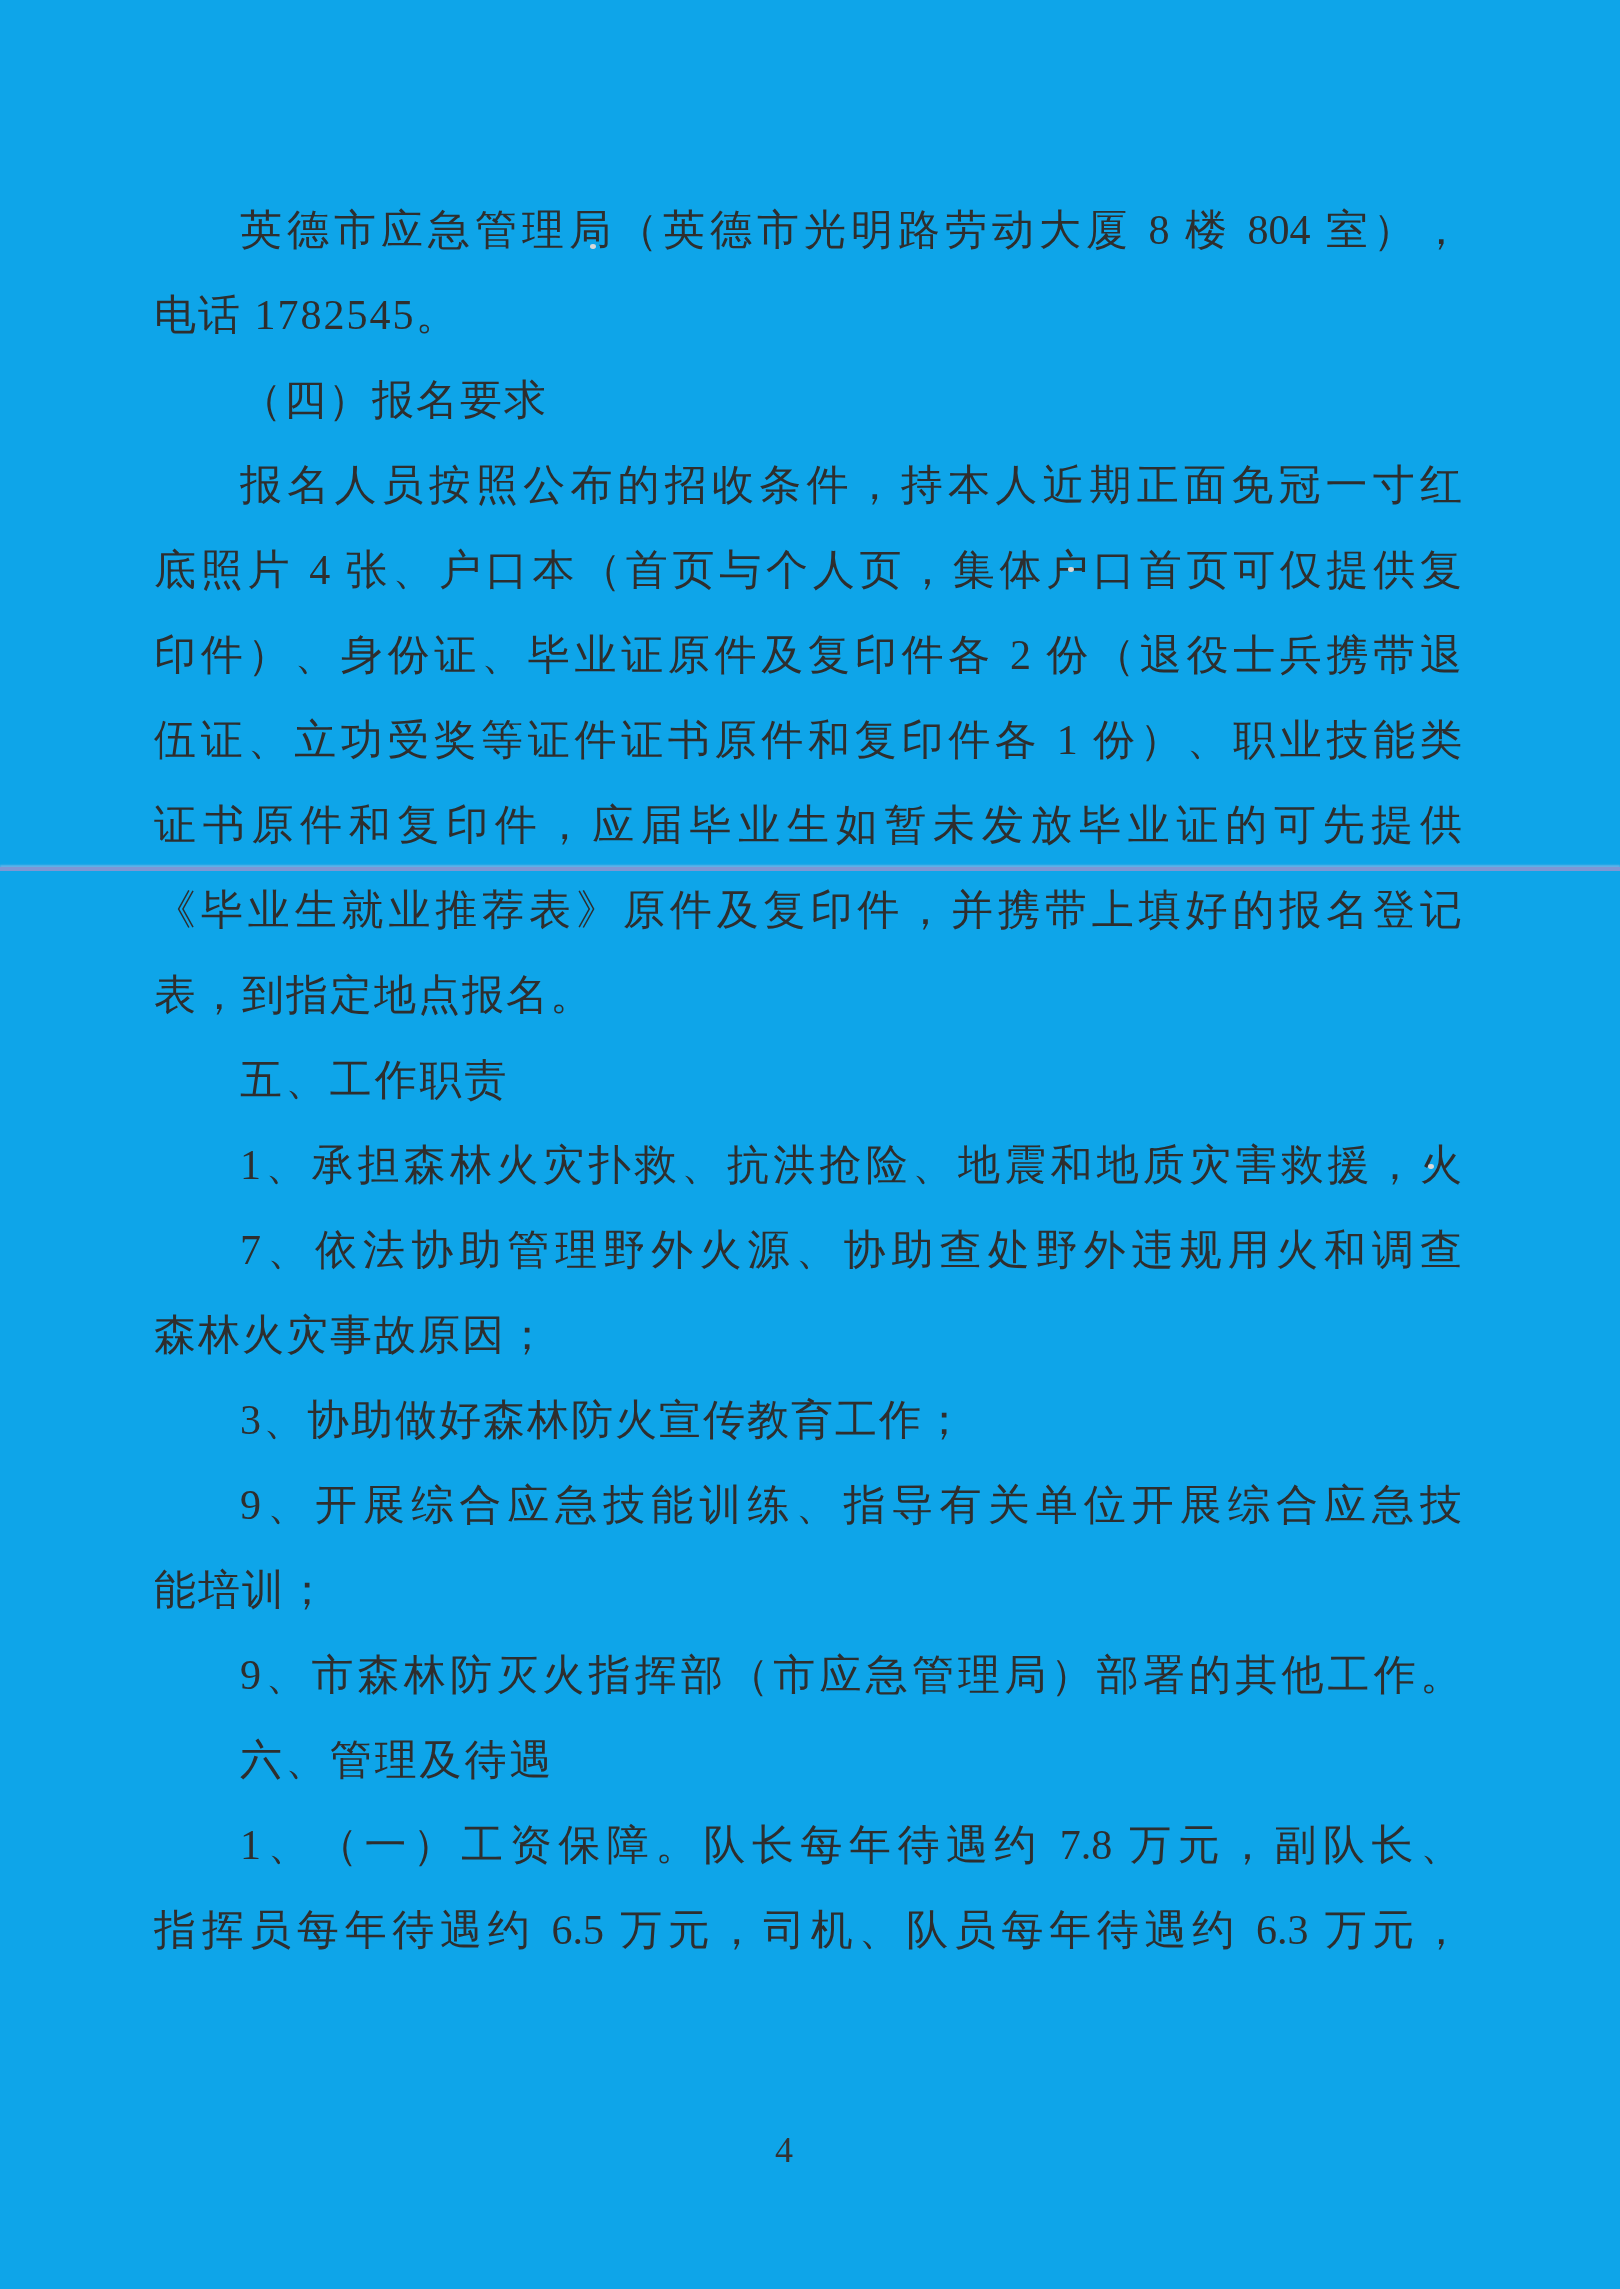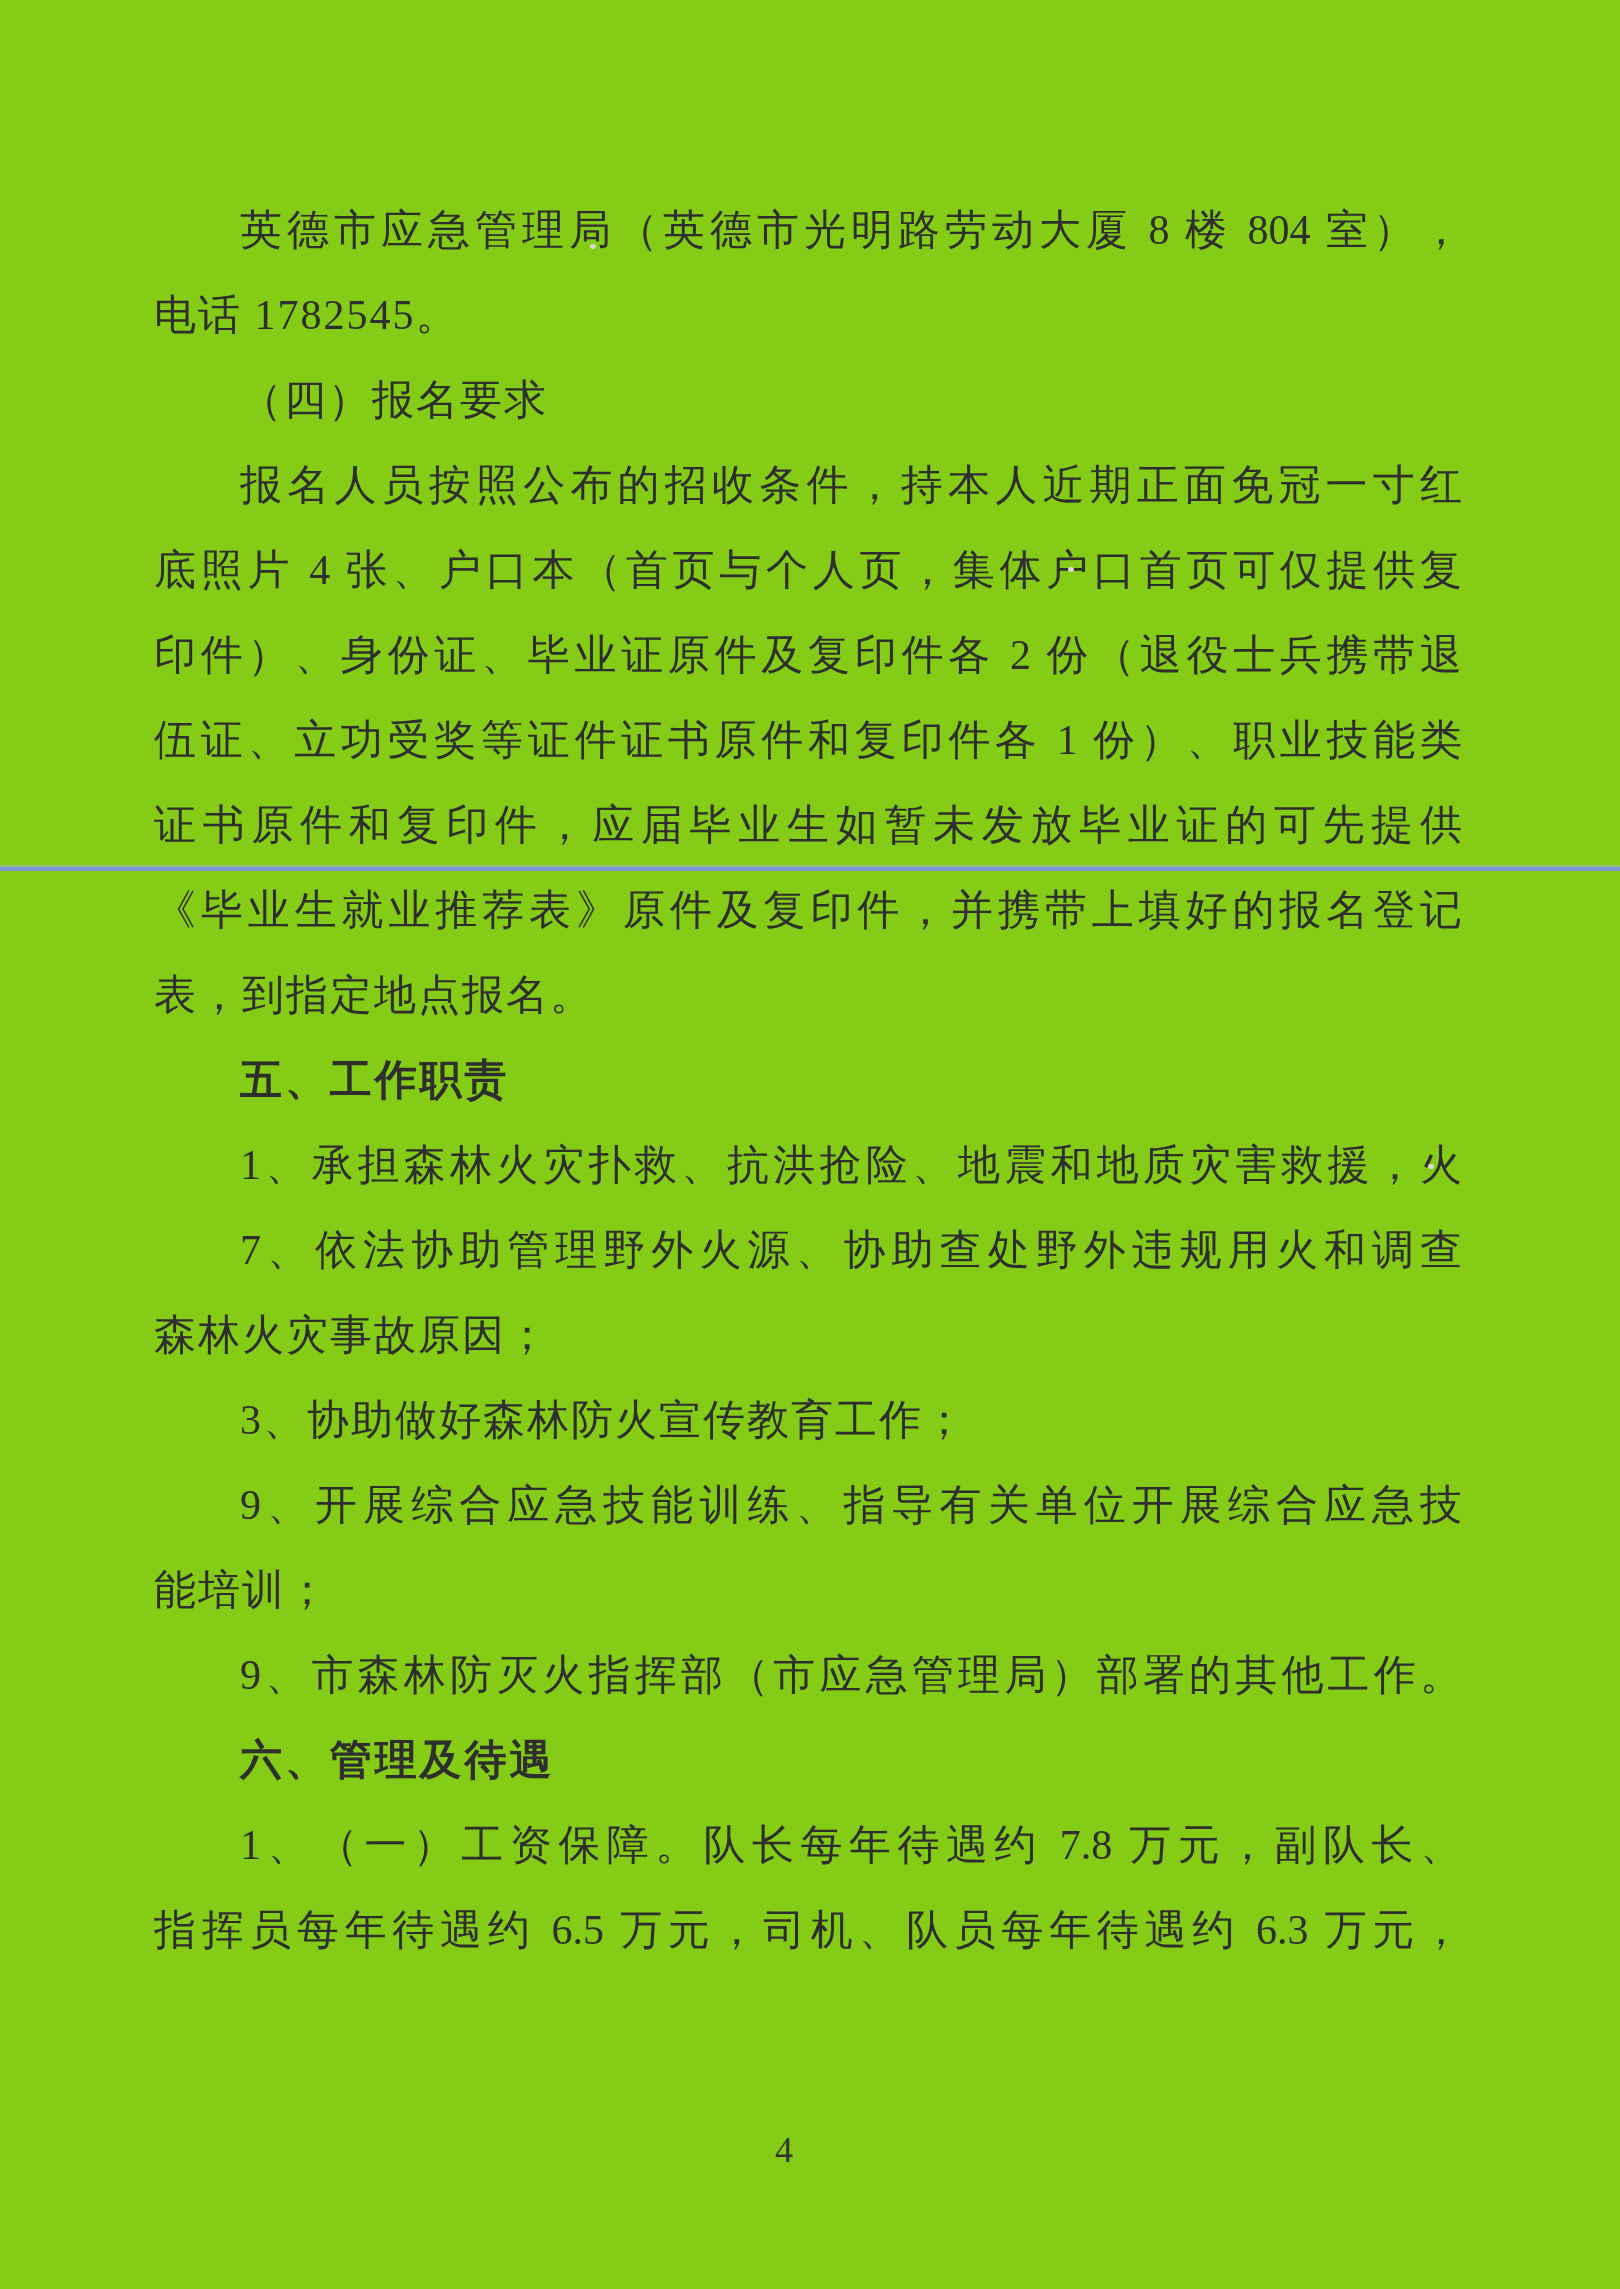--- a/index.html
+++ b/index.html
@@ -4,21 +4,21 @@
 <style>
   html, body {
     margin: 0;
     padding: 0;
     background: #e8e8e8;
   }
   .page {
     position: relative;
     width: 1620px;
     height: 2290px;
-    background: #84cc16;
+    background: #0ea5e9;
     overflow: hidden;
     font-family: "Liberation Serif", "DejaVu Serif", serif;
     color: #2e2e2e;
   }
   .doc-text {
     position: absolute;
     left: 154px;
     top: 188px;
     width: 1308px;
     font-size: 42px;
@@ -33,21 +33,21 @@
     white-space: normal;
     letter-spacing: normal;
     text-align: justify;
     text-align-last: justify;
     text-justify: inter-character;
   }
   .line.indent {
     text-indent: 86px;
   }
   .line.bold {
-    font-weight: bold;
+    font-weight: normal;
     letter-spacing: 2.9px;
   }
   .divider {
     position: absolute;
     left: 0;
     top: 867px;
     width: 1620px;
     height: 3.9px;
     background: #7e97d4;
     box-shadow: 0 -2px 2px rgba(170,190,230,0.55);

